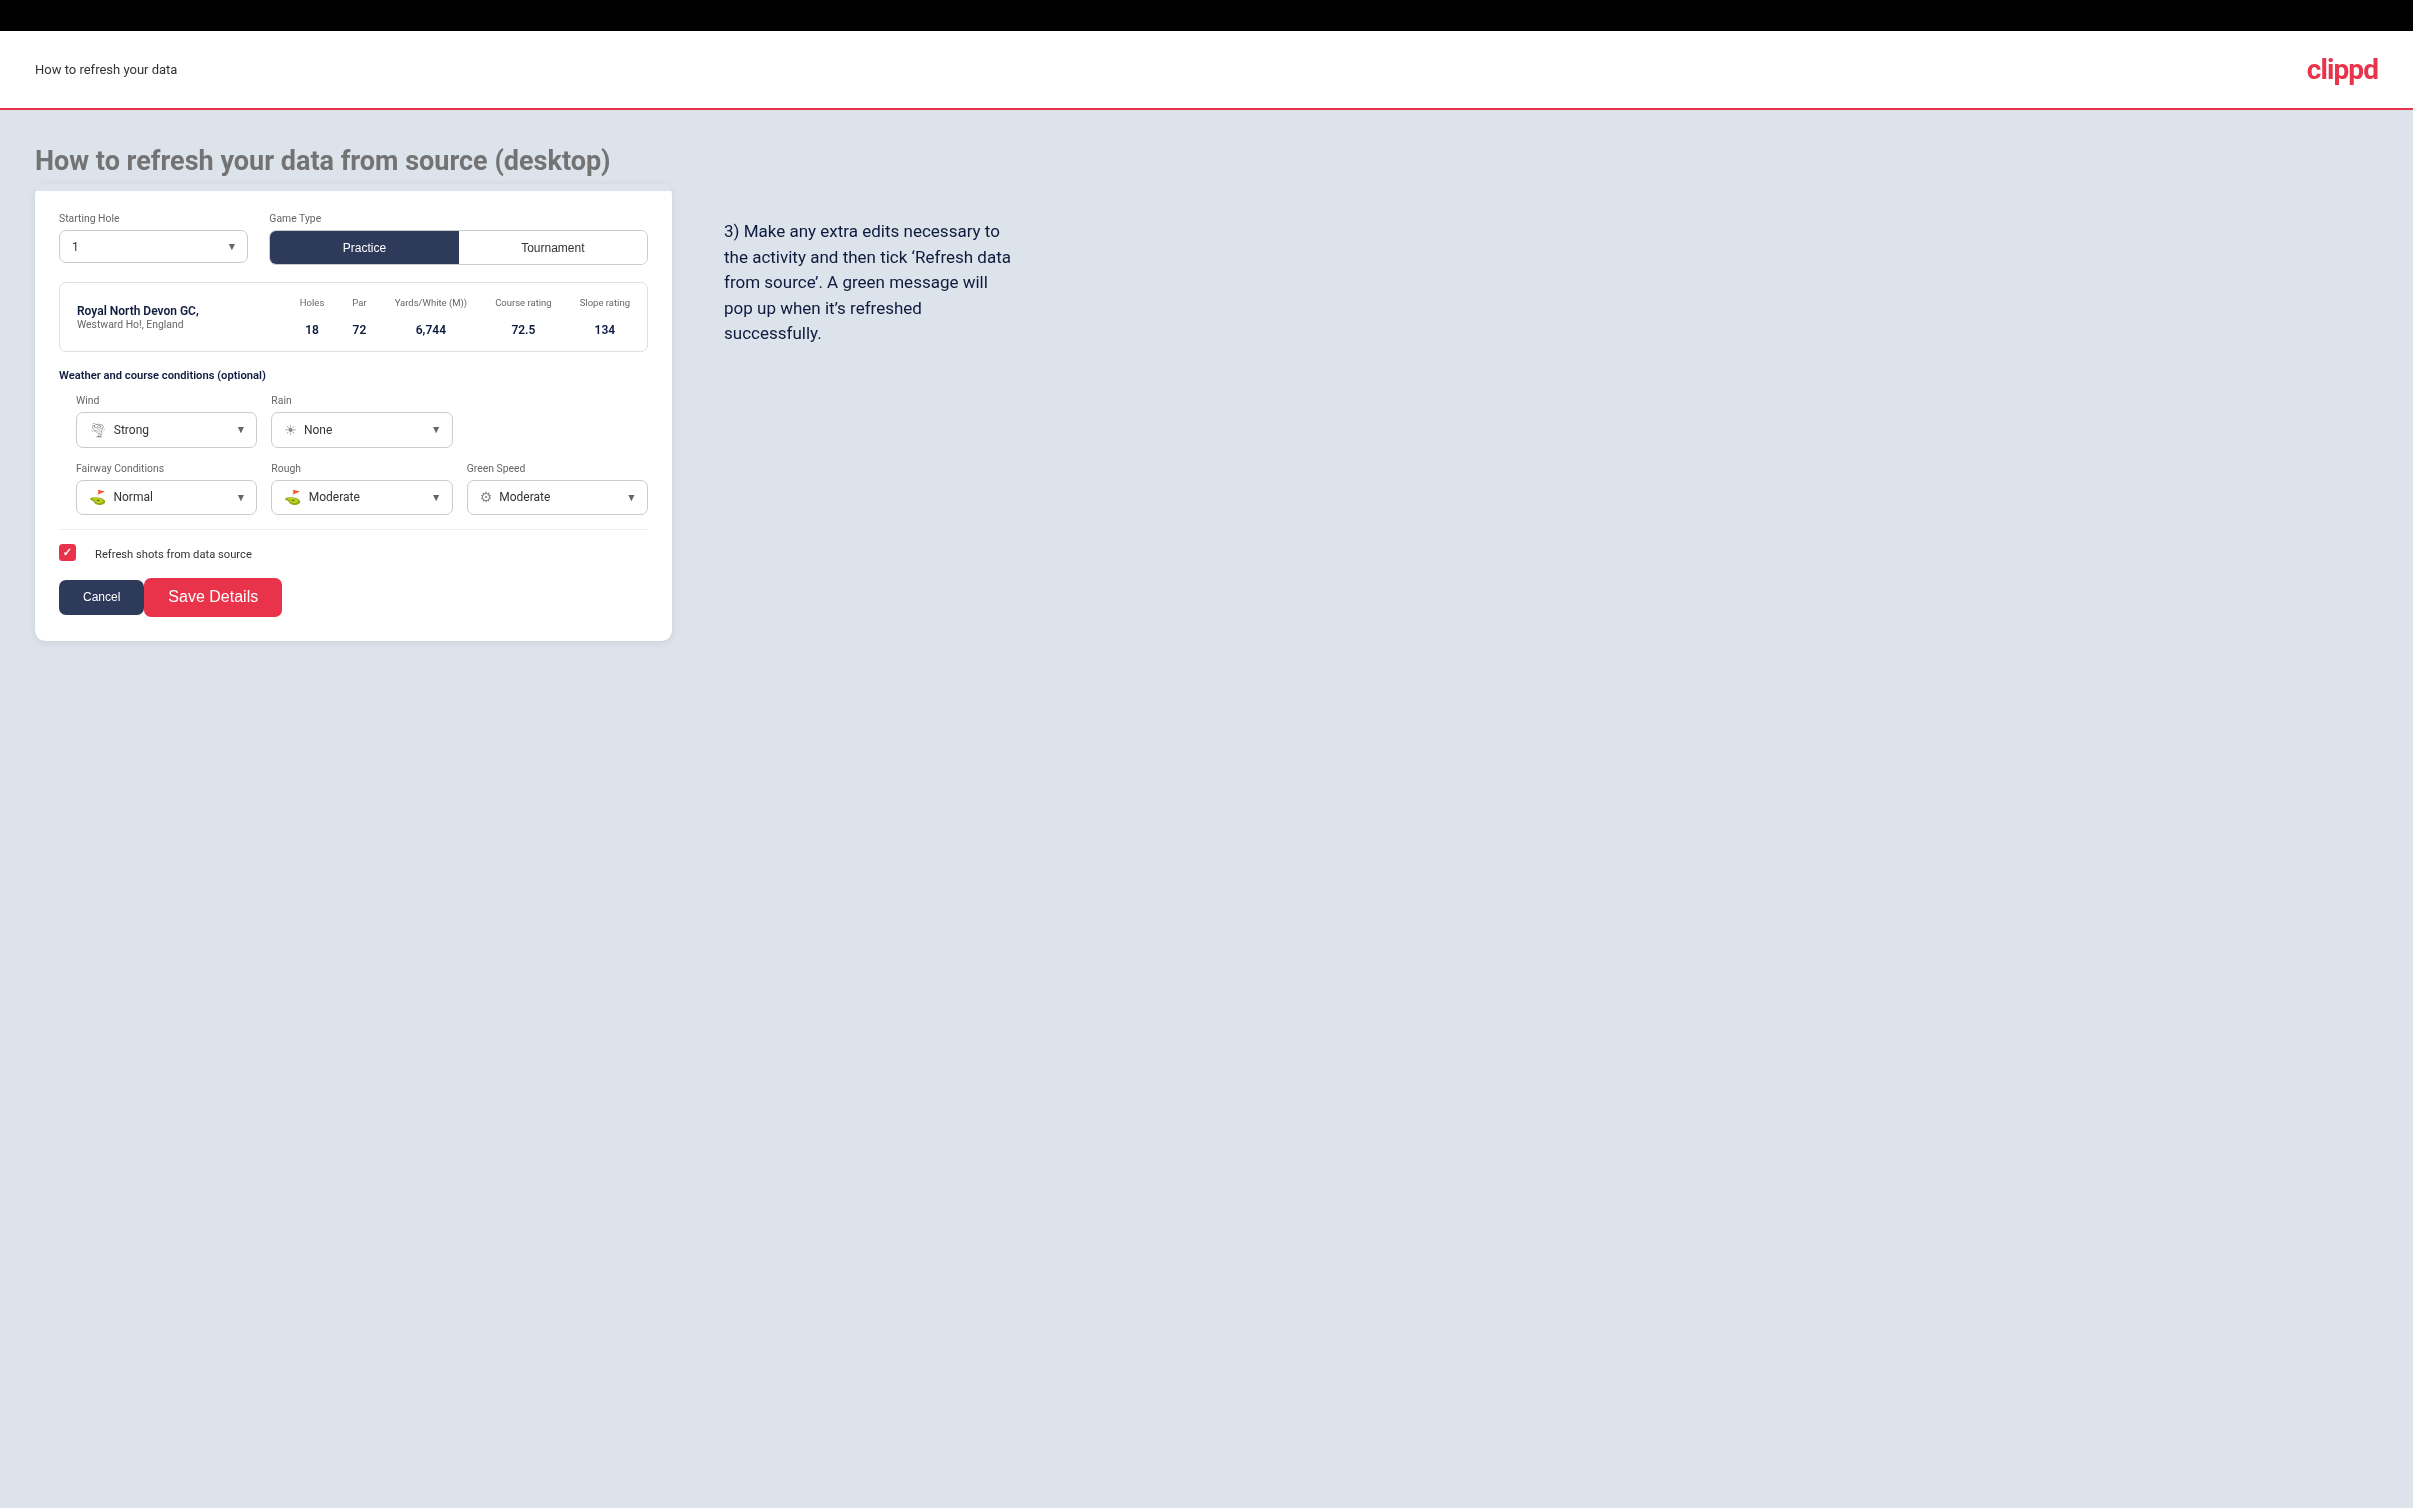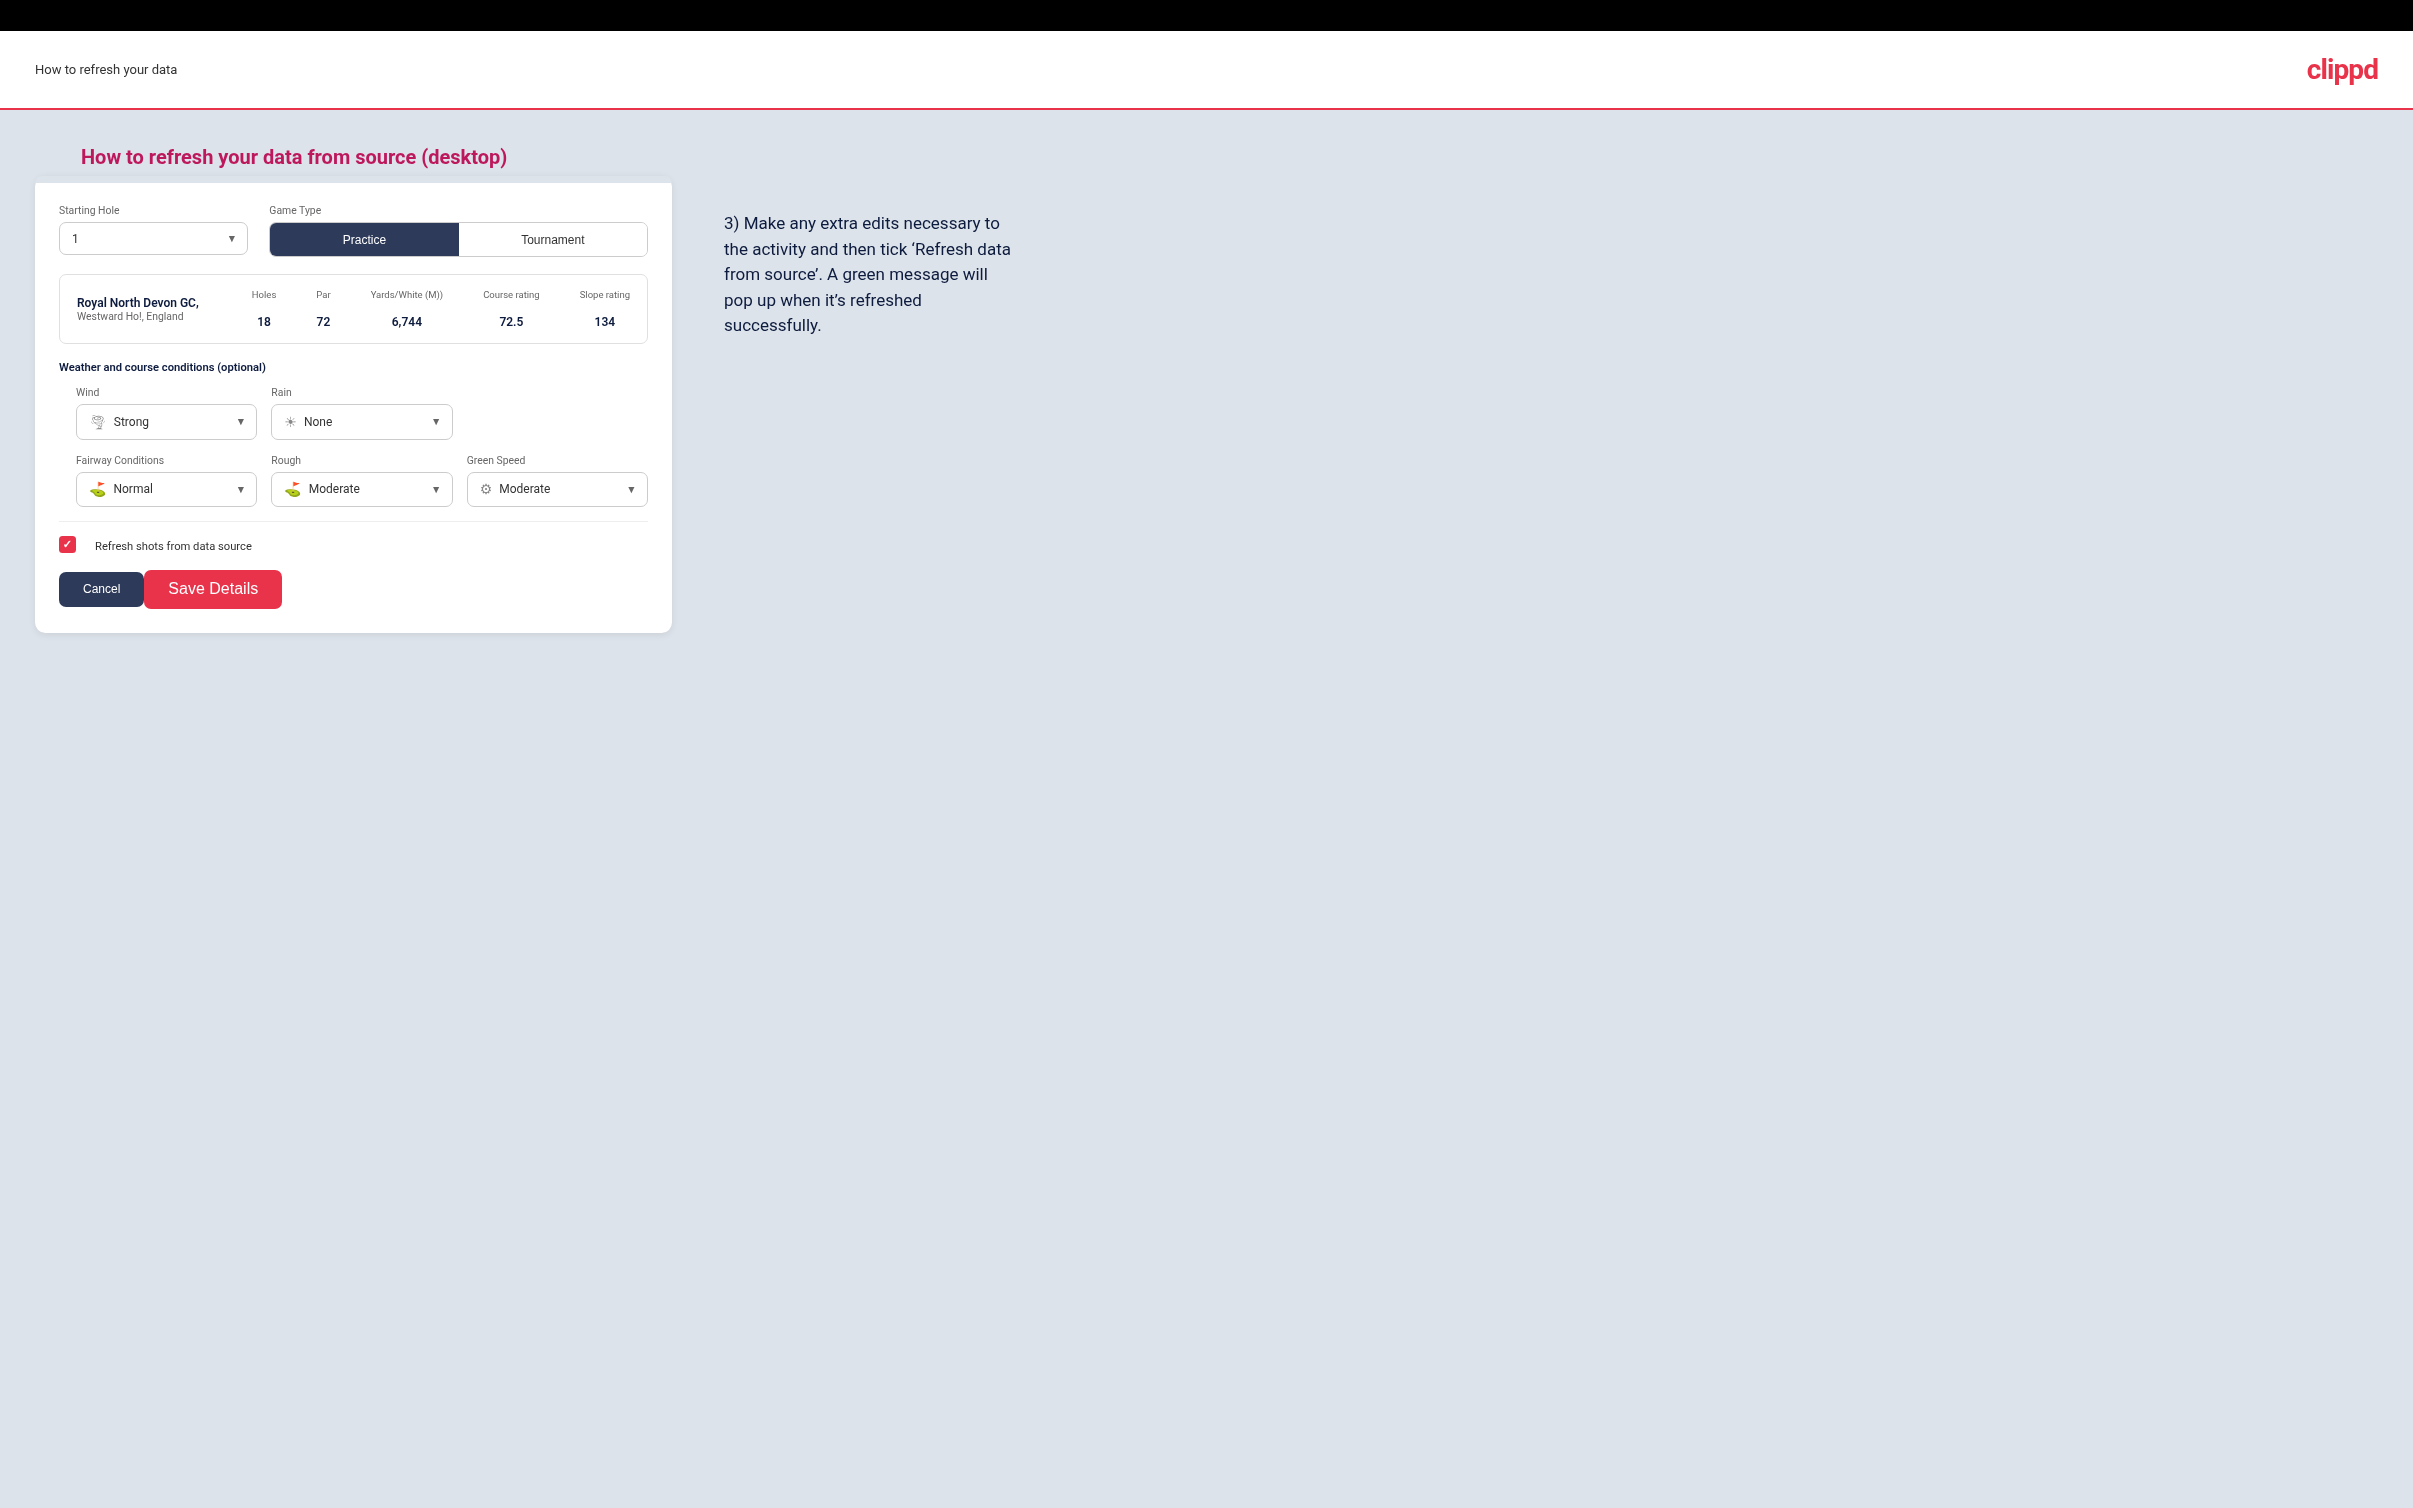--- a/index.html
+++ b/index.html
@@ -31,25 +31,24 @@
       font-weight: 700;
       color: #e8334a;
       letter-spacing: -0.9px;
     }
     .main-content {
       background: #dde3ea;
       min-height: calc(100vh - 95px);
       padding: 35px 35px 17px 35px;
     }
     .page-heading {
-      font-size: 20px;
+      font-size: 27px;
       font-weight: 700;
-      color: #be185d;
+      color: #737373;
       margin-bottom: 7px;
-      margin-left: 46px;
     }
     .page-subheading {
       font-size: 15.5px;
       color: #333;
       margin-bottom: 28px;
     }
     .content-row {
       display: flex;
       gap: 52px;
       align-items: flex-start;
@@ -125,21 +124,21 @@
       background: #2d3a5a;
       color: #fff;
     }
     .course-info-box {
       border: 0.9px solid #e0e0e0;
       border-radius: 7px;
       padding: 14px 17px;
       margin-bottom: 17px;
       display: flex;
       align-items: center;
-      gap: 40px;
+      gap: 28px;
     }
     .course-name-block {
       flex: 1;
     }
     .course-name {
       font-size: 12px;
       font-weight: 600;
       color: #0d1b3e;
     }
     .course-location {

